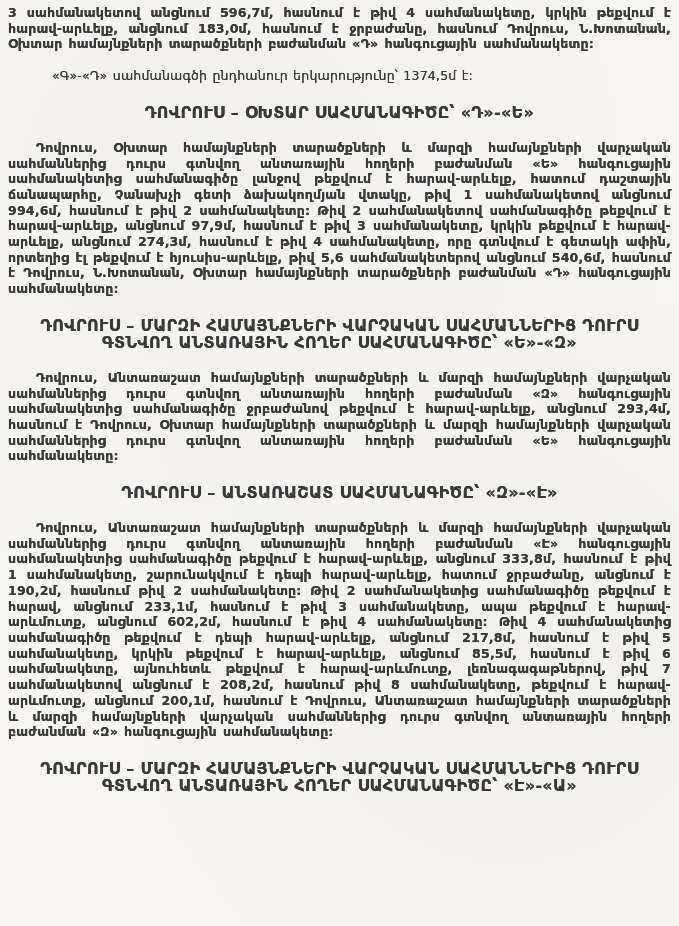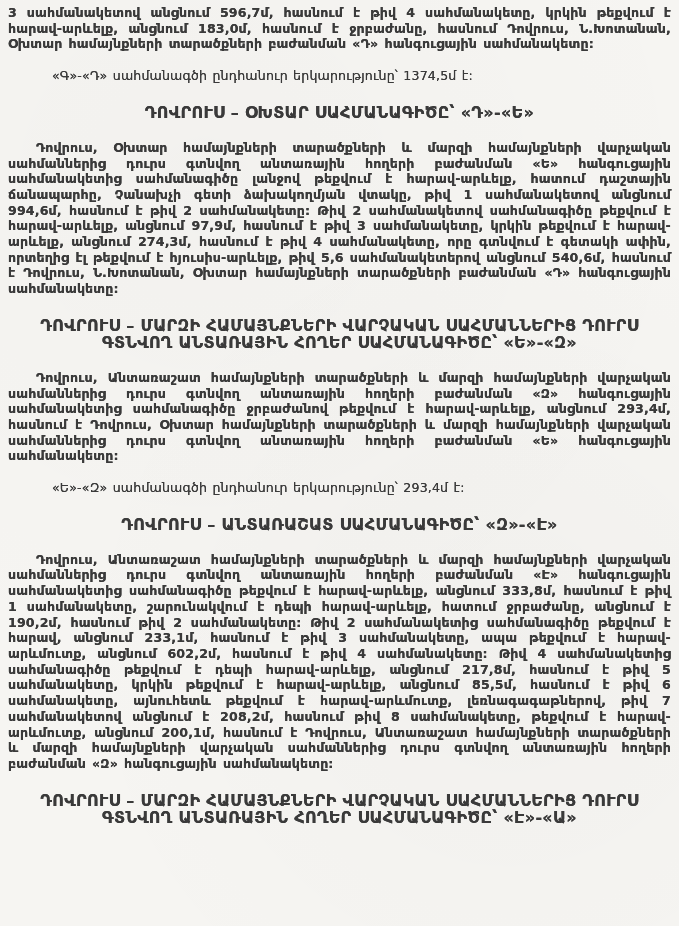--- a/index.html
+++ b/index.html
@@ -65,21 +65,20 @@
 
   <h2 class="heading">ԴՈՎՐՈՒՍ – ՕԽՏԱՐ ՍԱՀՄԱՆԱԳԻԾԸ՝ «Դ»-«Ե»</h2>
 
   <p class="para">Դովրուս, Օխտար համայնքների տարածքների և մարզի համայնքների վարչական սահմաններից դուրս գտնվող անտառային հողերի բաժանման «Ե» հանգուցային սահմանակետից սահմանագիծը լանջով թեքվում է հարավ-արևելք, հատում դաշտային ճանապարհը, Չանախչի գետի ձախակողմյան վտակը, թիվ 1 սահմանակետով անցնում 994,6մ, հասնում է թիվ 2 սահմանակետը: Թիվ 2 սահմանակետով սահմանագիծը թեքվում է հարավ-արևելք, անցնում 97,9մ, հասնում է թիվ 3 սահմանակետը, կրկին թեքվում է հարավ-արևելք, անցնում 274,3մ, հասնում է թիվ 4 սահմանակետը, որը գտնվում է գետակի ափին, որտեղից էլ թեքվում է հյուսիս-արևելք, թիվ 5,6 սահմանակետերով անցնում 540,6մ, հասնում է Դովրուս, Ն.Խոտանան, Օխտար համայնքների տարածքների բաժանման «Դ» հանգուցային սահմանակետը:</p>
 
 
   <h2 class="heading">ԴՈՎՐՈՒՍ – ՄԱՐԶԻ ՀԱՄԱՅՆՔՆԵՐԻ ՎԱՐՉԱԿԱՆ ՍԱՀՄԱՆՆԵՐԻՑ ԴՈՒՐՍ ԳՏՆՎՈՂ ԱՆՏԱՌԱՅԻՆ ՀՈՂԵՐ ՍԱՀՄԱՆԱԳԻԾԸ՝ «Ե»-«Զ»</h2>
 
   <p class="para">Դովրուս, Անտառաշատ համայնքների տարածքների և մարզի համայնքների վարչական սահմաններից դուրս գտնվող անտառային հողերի բաժանման «Զ» հանգուցային սահմանակետից սահմանագիծը ջրբաժանով թեքվում է հարավ-արևելք, անցնում 293,4մ, հասնում է Դովրուս, Օխտար համայնքների տարածքների և մարզի համայնքների վարչական սահմաններից դուրս գտնվող անտառային հողերի բաժանման «Ե» հանգուցային սահմանակետը:</p>
 
-  <p class="summary">«Ե»-«Զ» սահմանագծի ընդհանուր երկարությունը՝ 293,4մ է:</p>
 
   <h2 class="heading">ԴՈՎՐՈՒՍ – ԱՆՏԱՌԱՇԱՏ ՍԱՀՄԱՆԱԳԻԾԸ՝ «Զ»-«Է»</h2>
 
   <p class="para">Դովրուս, Անտառաշատ համայնքների տարածքների և մարզի համայնքների վարչական սահմաններից դուրս գտնվող անտառային հողերի բաժանման «Է» հանգուցային սահմանակետից սահմանագիծը թեքվում է հարավ-արևելք, անցնում 333,8մ, հասնում է թիվ 1 սահմանակետը, շարունակվում է դեպի հարավ-արևելք, հատում ջրբաժանը, անցնում է 190,2մ, հասնում թիվ 2 սահմանակետը: Թիվ 2 սահմանակետից սահմանագիծը թեքվում է հարավ, անցնում 233,1մ, հասնում է թիվ 3 սահմանակետը, ապա թեքվում է հարավ-արևմուտք, անցնում 602,2մ, հասնում է թիվ 4 սահմանակետը: Թիվ 4 սահմանակետից սահմանագիծը թեքվում է դեպի հարավ-արևելք, անցնում 217,8մ, հասնում է թիվ 5 սահմանակետը, կրկին թեքվում է հարավ-արևելք, անցնում 85,5մ, հասնում է թիվ 6 սահմանակետը, այնուհետև թեքվում է հարավ-արևմուտք, լեռնագագաթներով, թիվ 7 սահմանակետով անցնում է 208,2մ, հասնում թիվ 8 սահմանակետը, թեքվում է հարավ-արևմուտք, անցնում 200,1մ, հասնում է Դովրուս, Անտառաշատ համայնքների տարածքների և մարզի համայնքների վարչական սահմաններից դուրս գտնվող անտառային հողերի բաժանման «Զ» հանգուցային սահմանակետը:</p>
 
 
   <h2 class="heading">ԴՈՎՐՈՒՍ – ՄԱՐԶԻ ՀԱՄԱՅՆՔՆԵՐԻ ՎԱՐՉԱԿԱՆ ՍԱՀՄԱՆՆԵՐԻՑ ԴՈՒՐՍ ԳՏՆՎՈՂ ԱՆՏԱՌԱՅԻՆ ՀՈՂԵՐ ՍԱՀՄԱՆԱԳԻԾԸ՝ «Է»-«Ա»</h2>
 
 
 </div>

